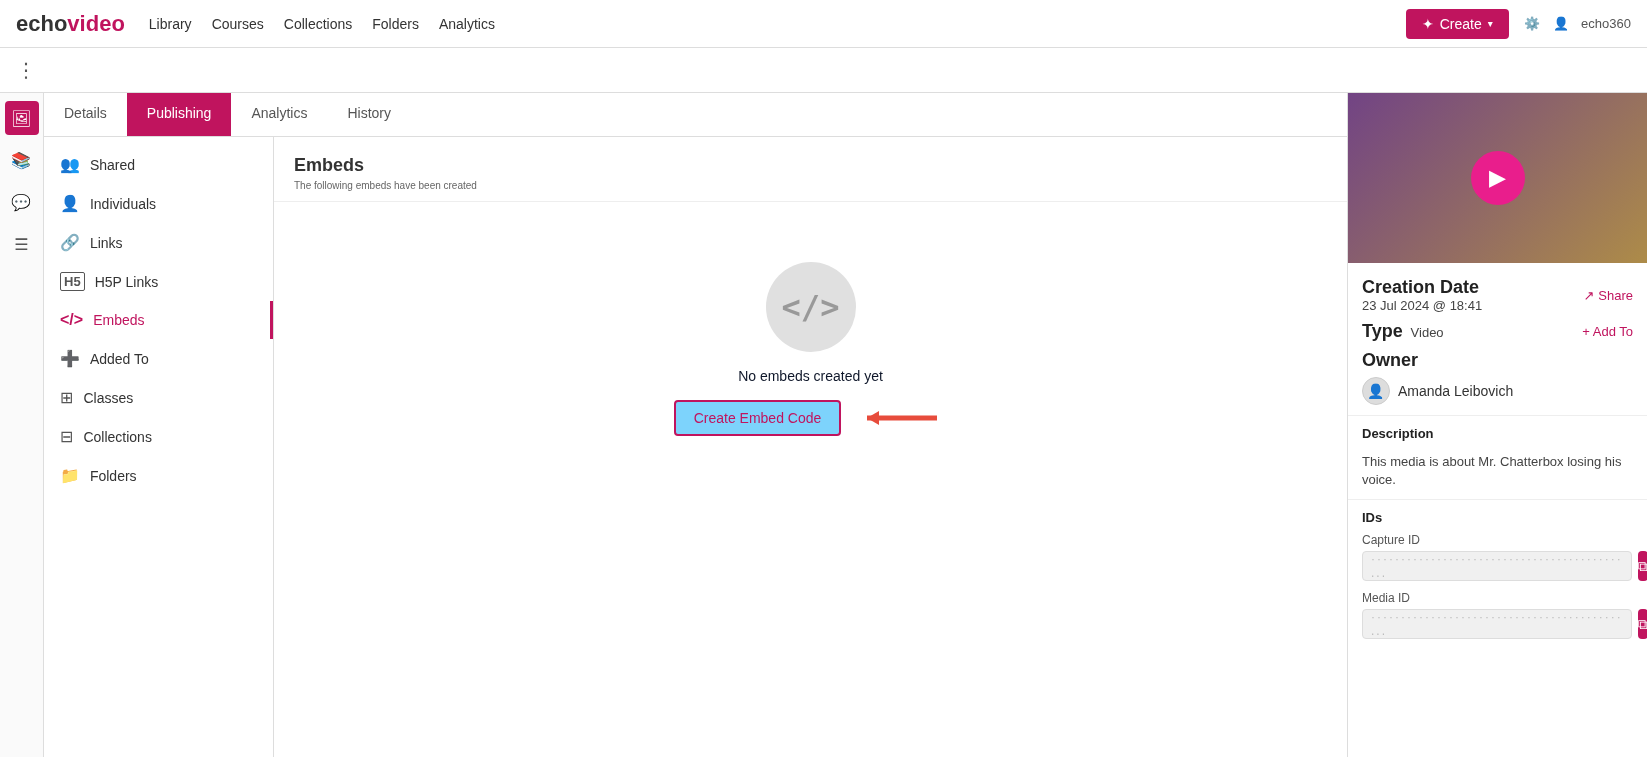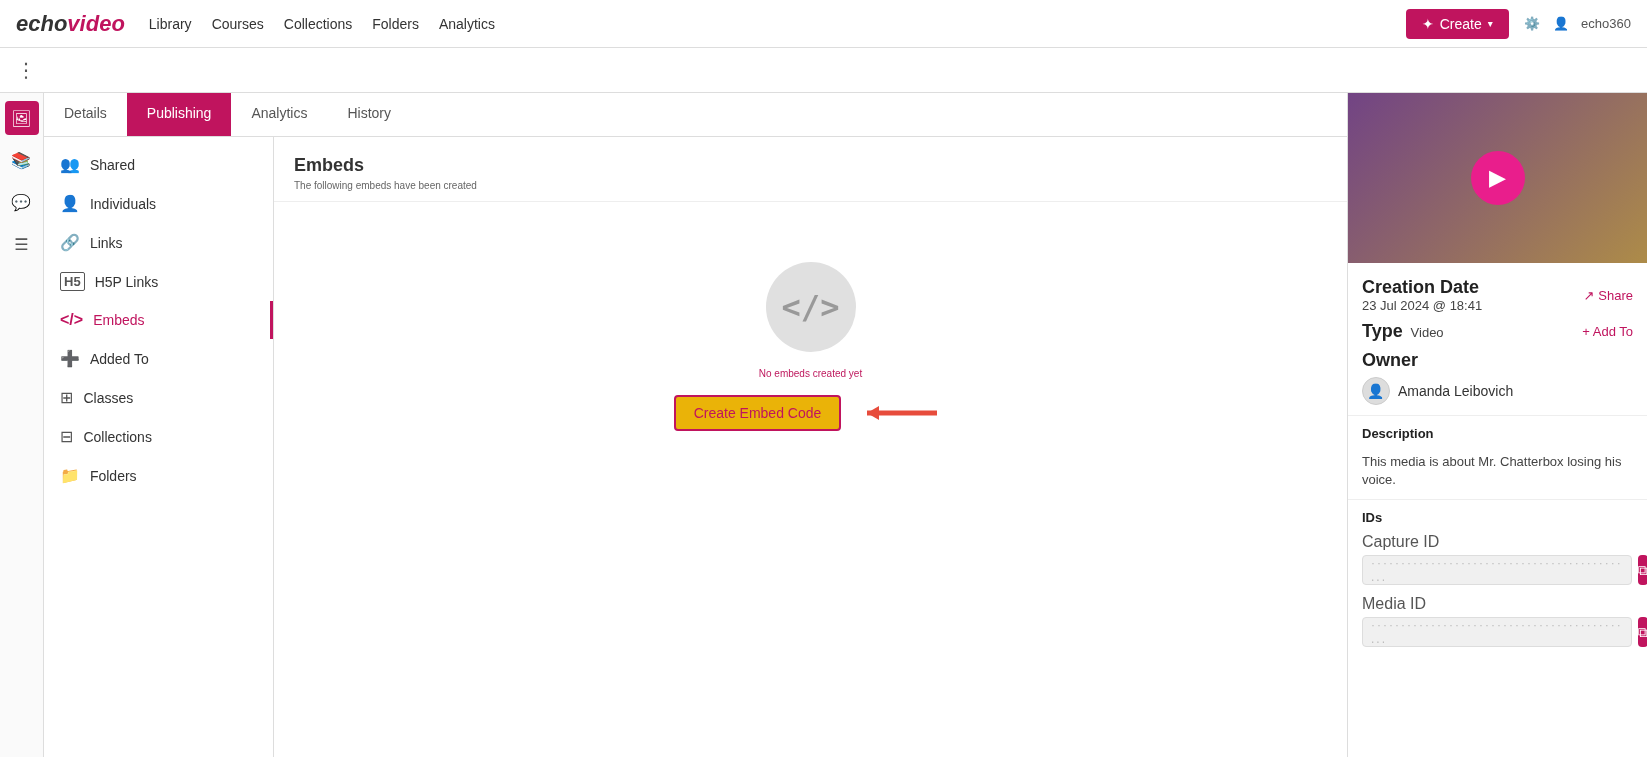--- a/index.html
+++ b/index.html
@@ -4,21 +4,21 @@
   <style>
     * { box-sizing: border-box; margin: 0; padding: 0; }
     body { font-family: Arial, sans-serif; font-size: 14px; color: #333; background: #fff; height: 760px; overflow: hidden; }
 
     
     .top-nav {
       display: flex; align-items: center; height: 48px;
       padding: 0 16px; border-bottom: 1px solid #ddd;
       background: #fff;
     }
-    .logo { font-size: 22px; font-weight: bold; color: #c0145e; margin-right: 24px; font-style: italic; }
+    .logo { font-size: 22px; font-weight: bold; color: #c0145e; margin-right: 24px; }
     .logo span { color: #333; }
     .nav-links { display: flex; gap: 20px; flex: 1; }
     .nav-links a { text-decoration: none; color: #333; font-size: 14px; cursor: pointer; }
     .create-btn {
       background: #c0145e; color: #fff; border: none; border-radius: 4px;
       padding: 7px 16px; font-size: 14px; cursor: pointer; display: flex; align-items: center; gap: 6px;
     }
     .create-btn .chevron { font-size: 10px; }
     .nav-right { display: flex; align-items: center; gap: 12px; margin-left: 16px; color: #555; font-size: 13px; }
     .nav-right span { cursor: pointer; }
@@ -82,23 +82,23 @@
     
     .embeds-empty {
       display: flex; flex-direction: column; align-items: center; justify-content: center;
       padding: 60px 20px; gap: 16px;
     }
     .embed-icon-circle {
       width: 90px; height: 90px; border-radius: 50%; background: #e0e0e0;
       display: flex; align-items: center; justify-content: center;
       font-size: 32px; color: #999;
     }
-    .no-embeds-text { color: #be185d; font-size: 10px; }
+    .no-embeds-text { color: #0f172a; font-size: 14px; }
     .create-embed-btn {
-      border: 2px solid #c0145e; color: #c0145e; background: #eab308;
+      border: 2px solid #c0145e; color: #c0145e; background: #7dd3fc;
       padding: 8px 18px; border-radius: 4px; font-size: 14px; cursor: pointer;
     }
 
     
     .right-panel {
       width: 300px; border-left: 1px solid #ddd; background: #fff;
       display: flex; flex-direction: column; overflow-y: auto;
     }
     .video-thumb {
       width: 100%; height: 170px; background: #111; position: relative;
@@ -123,21 +123,21 @@
     .owner-row { display: flex; align-items: center; gap: 8px; }
     .owner-avatar { width: 28px; height: 28px; border-radius: 50%; background: #ddd; border: 1px solid #ccc; display: flex; align-items: center; justify-content: center; color: #888; font-size: 14px; }
 
     .desc-section { padding: 10px 14px; border-bottom: 1px solid #eee; }
     .desc-label { font-size: 13px; font-weight: bold; color: #222; margin-bottom: 12px; }
     .desc-text { font-size: 13px; color: #444; line-height: 1.4; }
 
     .ids-section { padding: 10px 14px; }
     .ids-label { font-size: 13px; font-weight: bold; color: #222; margin-bottom: 8px; }
     .id-row { margin-bottom: 10px; }
-    .id-field-label { font-size: 16px; color: #555; margin-bottom: 4px; }
+    .id-field-label { font-size: 12px; color: #555; margin-bottom: 4px; }
     .id-input-row { display: flex; align-items: center; gap: 6px; }
     .id-input {
       flex: 1; height: 30px; background: #f0f0f0; border: 1px solid #ddd;
       border-radius: 4px; padding: 0 8px; font-size: 12px; color: #bbb;
     }
     .copy-btn {
       width: 30px; height: 30px; background: #c0145e; border: none; border-radius: 4px;
       color: #fff; cursor: pointer; display: flex; align-items: center; justify-content: center; font-size: 14px;
     }
 

